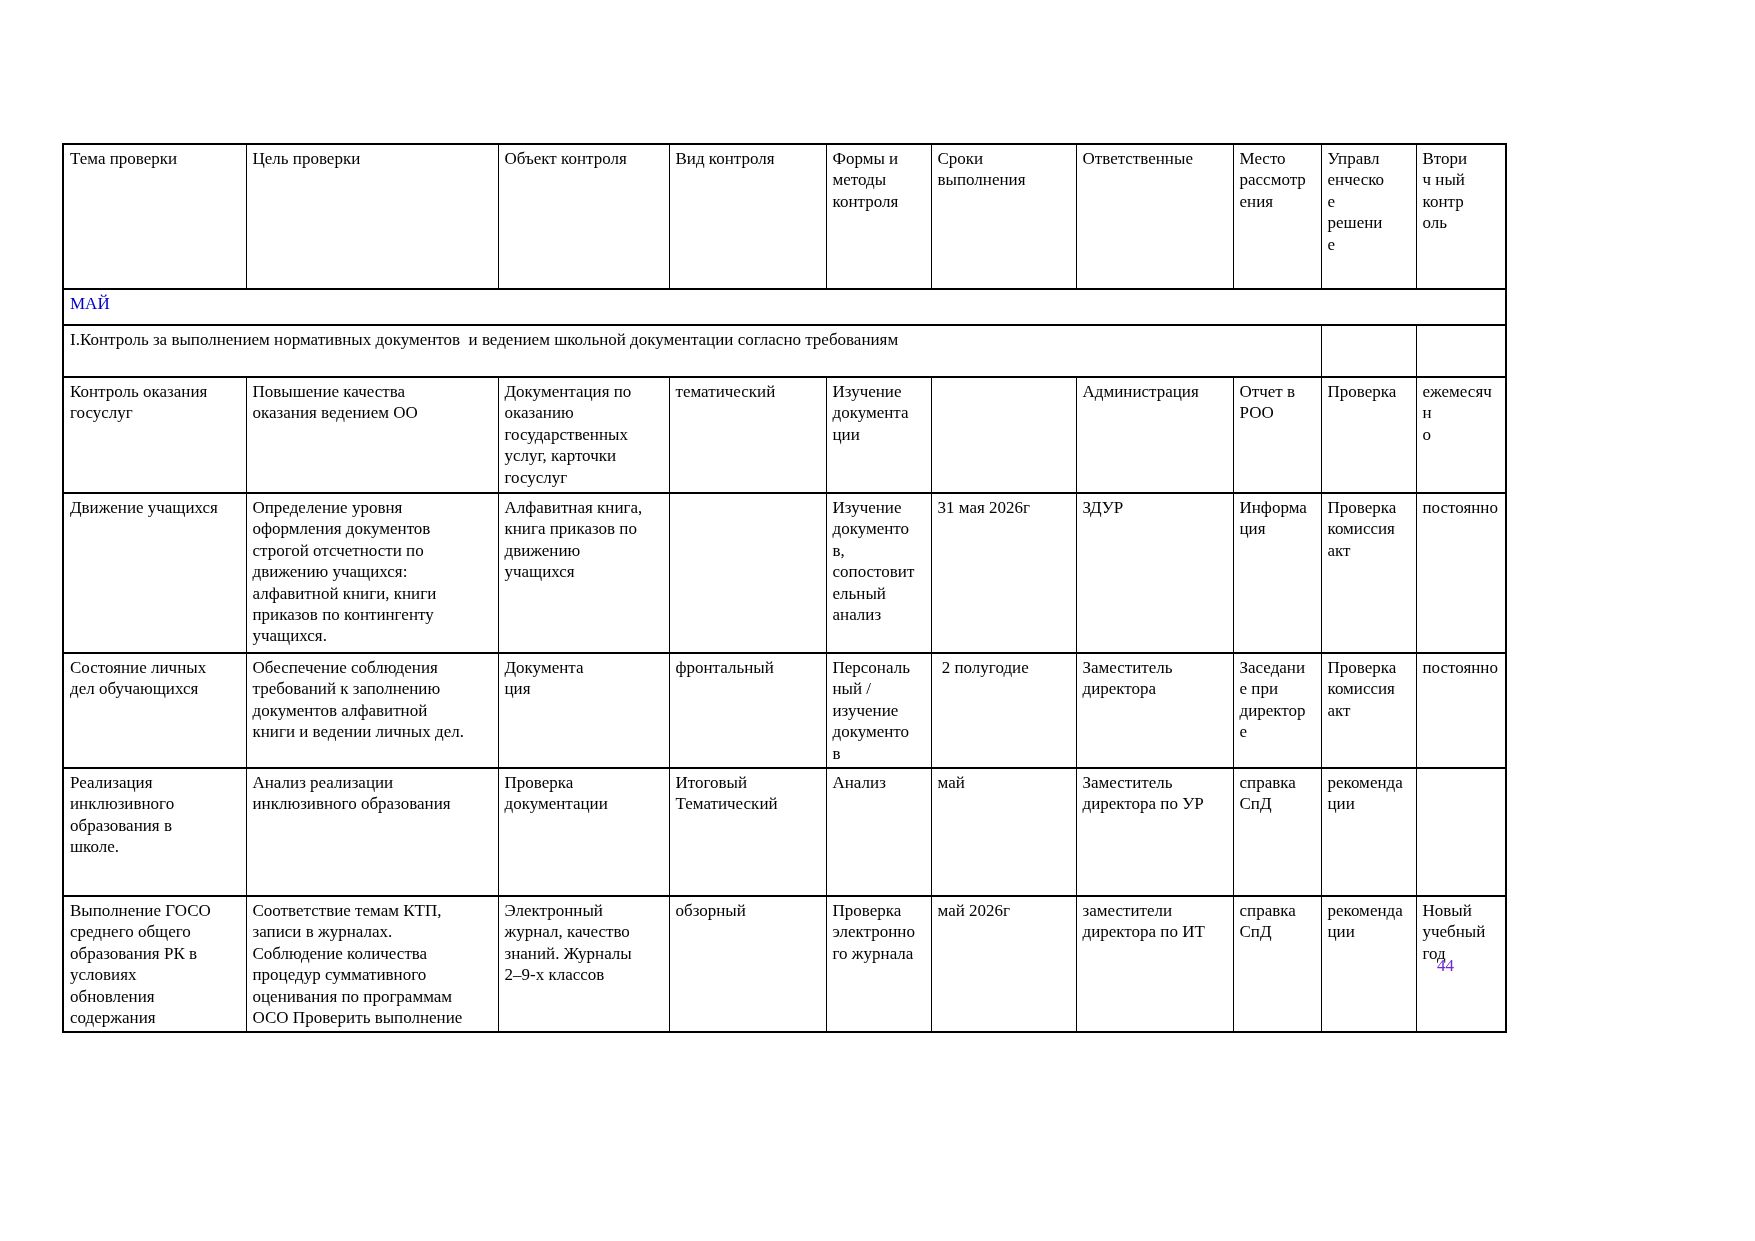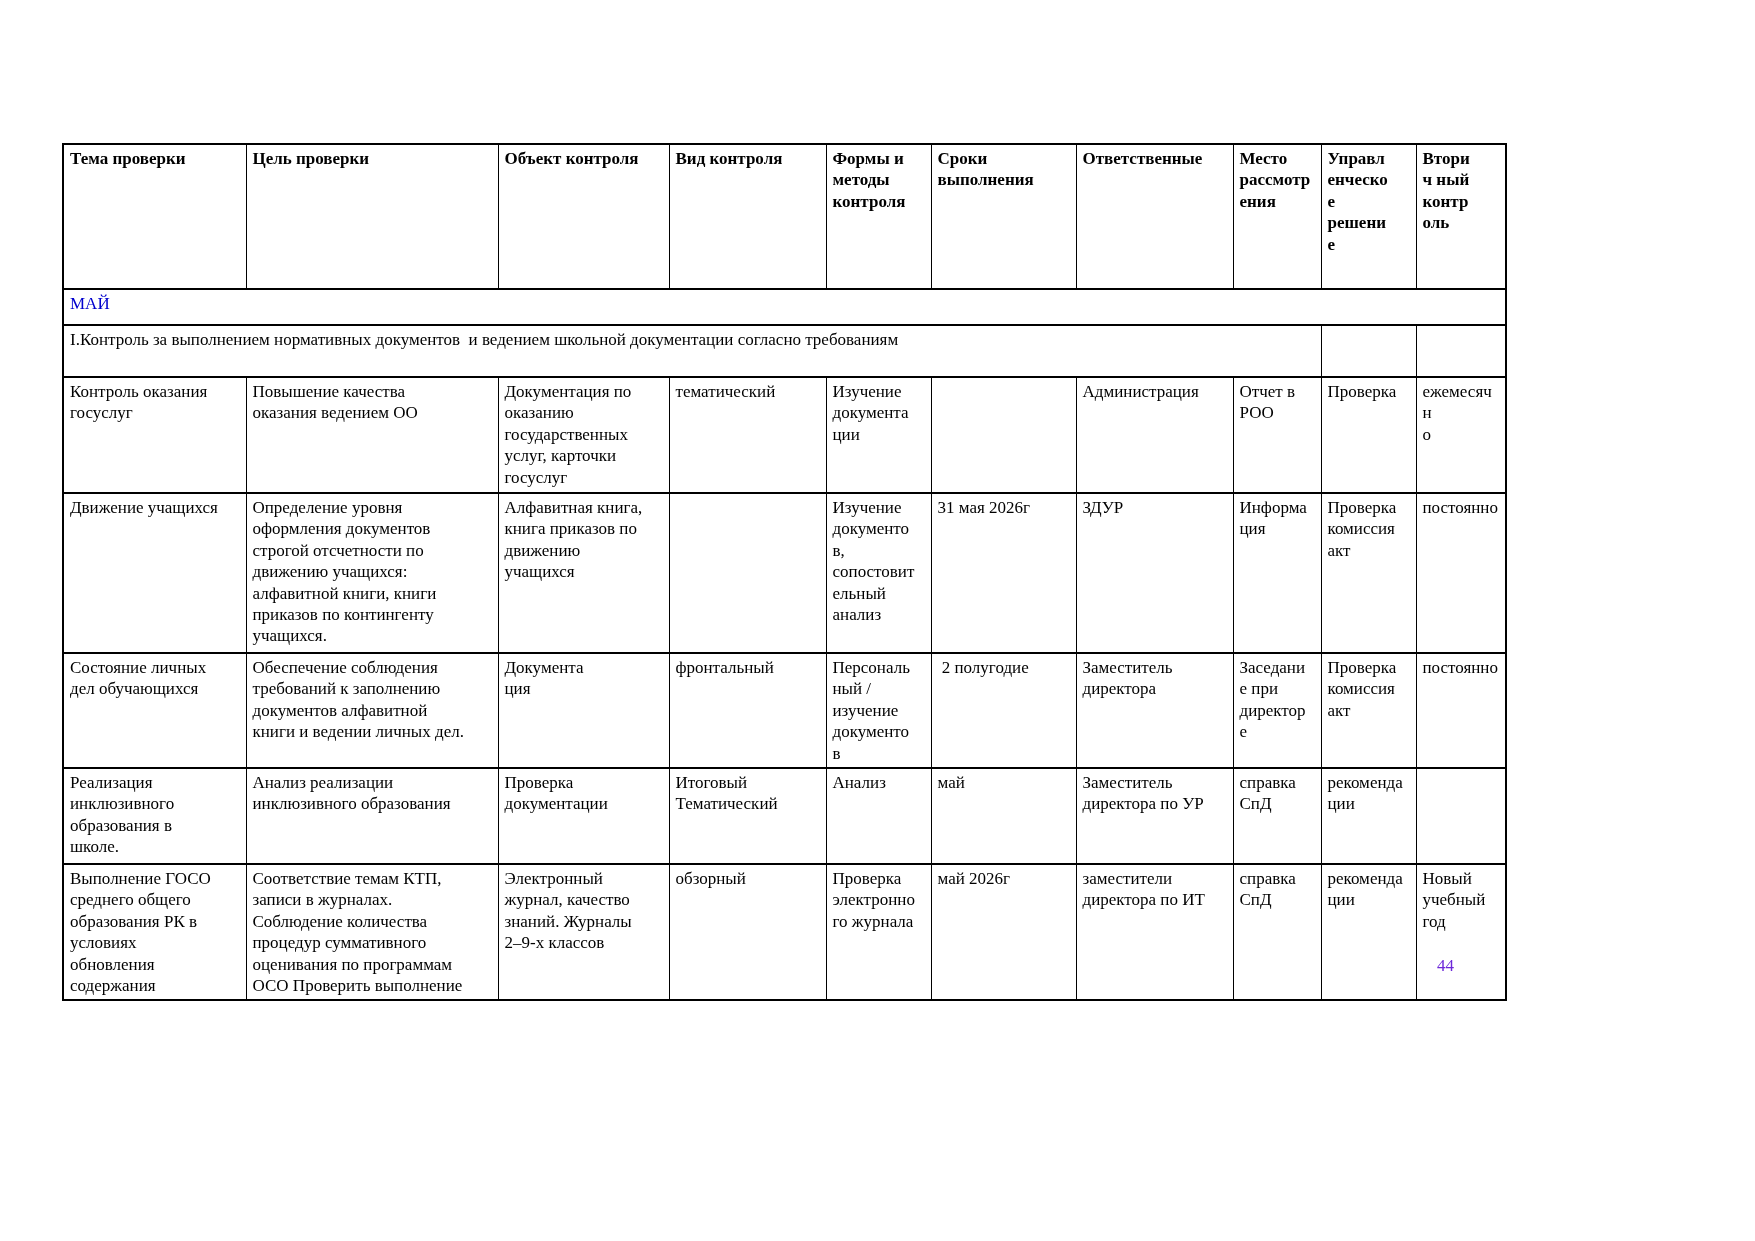--- a/index.html
+++ b/index.html
@@ -30,41 +30,41 @@
     vertical-align: top;
     padding: 3px 6px 3px 6px;
     font-size: 17px;
     line-height: 1.26;
     white-space: pre-wrap;
     overflow-wrap: break-word;
     word-wrap: break-word;
     text-align: left;
     font-weight: normal;
   }
-  .doc-table th { font-weight: bold; }
+  .doc-table th { font-weight: normal; }
   .center { text-align: center; }
   .vmid   { vertical-align: middle; }
   .month-cell {
     color: #0000CD;
     font-weight: bold;
     text-align: center;
     vertical-align: middle;
   }
   .section-cell {
     font-weight: bold;
     text-align: center;
     vertical-align: middle;
   }
   tr.h-header  { height: 145px; }
   tr.h-month   { height: 36px; }
   tr.h-section { height: 52px; margin-left: 12px; }
   tr.h-r1 { height: 116px; padding-left: 20px; }
   tr.h-r2 { height: 160px; font-family: Liberation Serif, serif; }
   tr.h-r3 { height: 114px; border-radius: 31px; }
-  tr.h-r4 { height: 96px; margin-top: 22px; }
+  tr.h-r4 { height: 128px; margin-top: 22px; }
   tr.h-r5 { height: 126px; }
   .page-number {
     position: absolute;
     left: 1437px;
     top: 956px;
     font-size: 17px;
     color: #6d28d9;
   }
 </style>
 </head>

